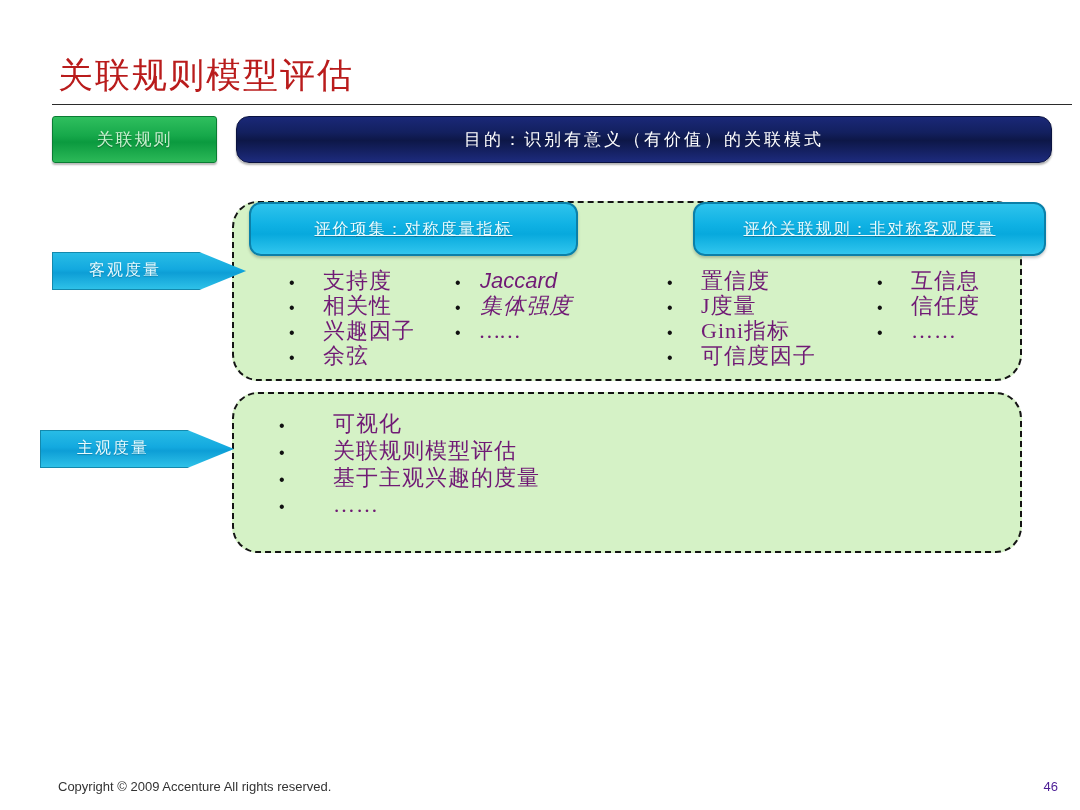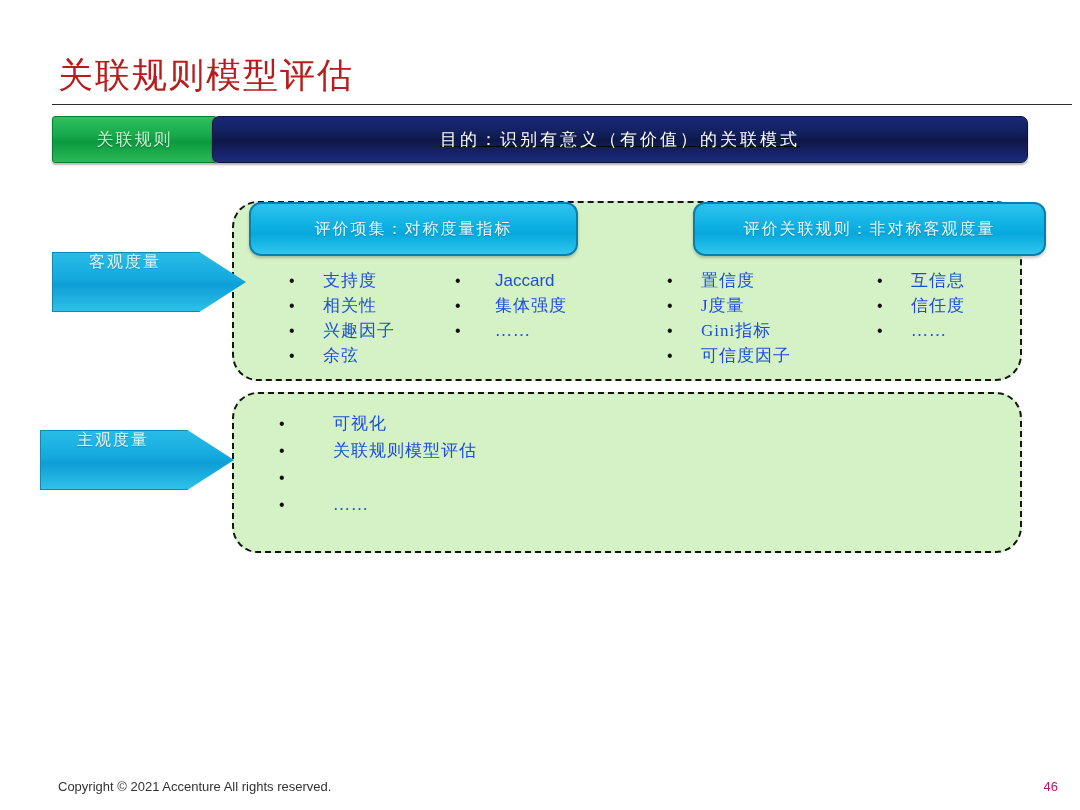--- a/index.html
+++ b/index.html
@@ -56,46 +56,45 @@
     font-family: "Liberation Serif", "DejaVu Serif", serif;
     font-size: 17px;
     letter-spacing: 2px;
     color: #c8f2cf;
     text-shadow: 0 1px 1px rgba(0,0,0,0.35);
   }
 
   
   #purpose-banner {
     position: absolute;
-    left: 212px;
+    left: 236px;
     top: 116px;
     width: 814px;
     height: 45px;
-    border-radius: 7px;
+    border-radius: 13px;
     background: linear-gradient(to bottom, #1a2878 0%, #13205f 34%, #0d1747 52%, #1d2b7d 100%);
     border: 1px solid #0a1240;
     box-shadow: 0 2px 2px rgba(0,0,0,0.3);
     display: flex;
     align-items: center;
     justify-content: center;
-    text-decoration: underline;
   }
   #purpose-banner-label {
     font-family: "Liberation Serif", "DejaVu Serif", serif;
     font-size: 17px;
     letter-spacing: 3px;
     color: #ffffff;
   }
 
   
   .arrow-callout {
     position: absolute;
-    height: 58px;
-    display: flex;
-    align-items: flex-start;
+    height: 36px;
+    display: flex;
+    align-items: center;
     justify-content: flex-start;
   }
   .arrow-shape {
     position: absolute;
     left: 0;
     top: 0;
     width: 100%;
     height: 100%;
     background: linear-gradient(to bottom, #28bce6 0%, #13a9df 45%, #0d9ed6 55%, #2ec1e8 100%);
     border: 1px solid #1389ad;
@@ -149,20 +148,21 @@
     align-items: center;
     justify-content: center;
     z-index: 3;
   }
   .cyan-header-label {
     font-family: "Liberation Serif", "DejaVu Serif", serif;
     font-size: 16px;
     letter-spacing: 2px;
     color: #eafcff;
     text-shadow: 0 1px 1px rgba(0,0,0,0.22);
+    text-decoration: underline;
   }
   #header-itemset { left: 249px; top: 202px; width: 325px; }
   #header-rules { left: 657px; top: 202px; width: 349px; margin-left: 36px; }
 
   
   .bullet-col {
     position: absolute;
     z-index: 4;
   }
   .bullet-row {
@@ -173,60 +173,60 @@
   }
   .bullet-dot {
     width: 18px;
     flex: 0 0 18px;
     font-size: 16px;
     line-height: 25px;
     color: #111111;
   }
   .bullet-text {
     font-family: "Liberation Serif", "DejaVu Serif", serif;
-    font-size: 17px;
+    font-size: 22px;
     line-height: 25px;
     letter-spacing: 1px;
-    color: #1d4ed8;
+    color: #701a75;
   }
   .bullet-text.latin {
     font-family: "Liberation Sans", "DejaVu Sans", sans-serif;
     letter-spacing: 0;
   }
 
   #col-objective-a { left: 289px; top: 268px; }
   #col-objective-b { left: 455px; top: 268px; }
   #col-rules-a     { left: 667px; top: 268px; }
   #col-rules-b     { left: 877px; top: 268px; }
   #col-subjective  { left: 279px; top: 410px; }
 
   #col-objective-a .bullet-text,
   #col-rules-a .bullet-text,
   #col-rules-b .bullet-text { margin-left: 16px; }
-  #col-objective-b .bullet-text { margin-left: 22px; }
+  #col-objective-b .bullet-text { margin-left: 7px; font-style: italic; }
   #col-subjective .bullet-text { margin-left: 36px; }
   #col-subjective .bullet-row { height: 27px; }
   #col-subjective .bullet-text { line-height: 27px; }
   #col-subjective .bullet-dot { line-height: 27px; }
 
   
   #footer-copyright {
     position: absolute;
     left: 58px;
     top: 779px;
     font-size: 13px;
     color: #333333;
     white-space: nowrap;
   }
   #footer-page-number {
     position: absolute;
     right: 22px;
     top: 779px;
     font-size: 13px;
-    color: #be185d;
+    color: #4c1d95;
   }
 </style>
 </head>
 <body>
 
 <div id="slide-title">关联规则模型评估</div>
 <div id="title-rule"></div>
 
 <div id="topic-tab">
   <span id="topic-tab-label">关联规则</span>
@@ -325,26 +325,27 @@
   <div class="bullet-row">
     <span class="bullet-dot">•</span>
     <span class="bullet-text">可视化</span>
   </div>
   <div class="bullet-row">
     <span class="bullet-dot">•</span>
     <span class="bullet-text">关联规则模型评估</span>
   </div>
   <div class="bullet-row">
     <span class="bullet-dot">•</span>
+    <span class="bullet-text">基于主观兴趣的度量</span>
   </div>
   <div class="bullet-row">
     <span class="bullet-dot">•</span>
     <span class="bullet-text">……</span>
   </div>
 </div>
 
 <div id="arrow-subjective" class="arrow-callout">
   <span class="arrow-shape"></span>
   <span class="arrow-label">主观度量</span>
 </div>
 
-<div id="footer-copyright">Copyright © 2021  Accenture  All rights reserved.</div>
+<div id="footer-copyright">Copyright © 2009  Accenture  All rights reserved.</div>
 <div id="footer-page-number">46</div>
 
 </body></html>

